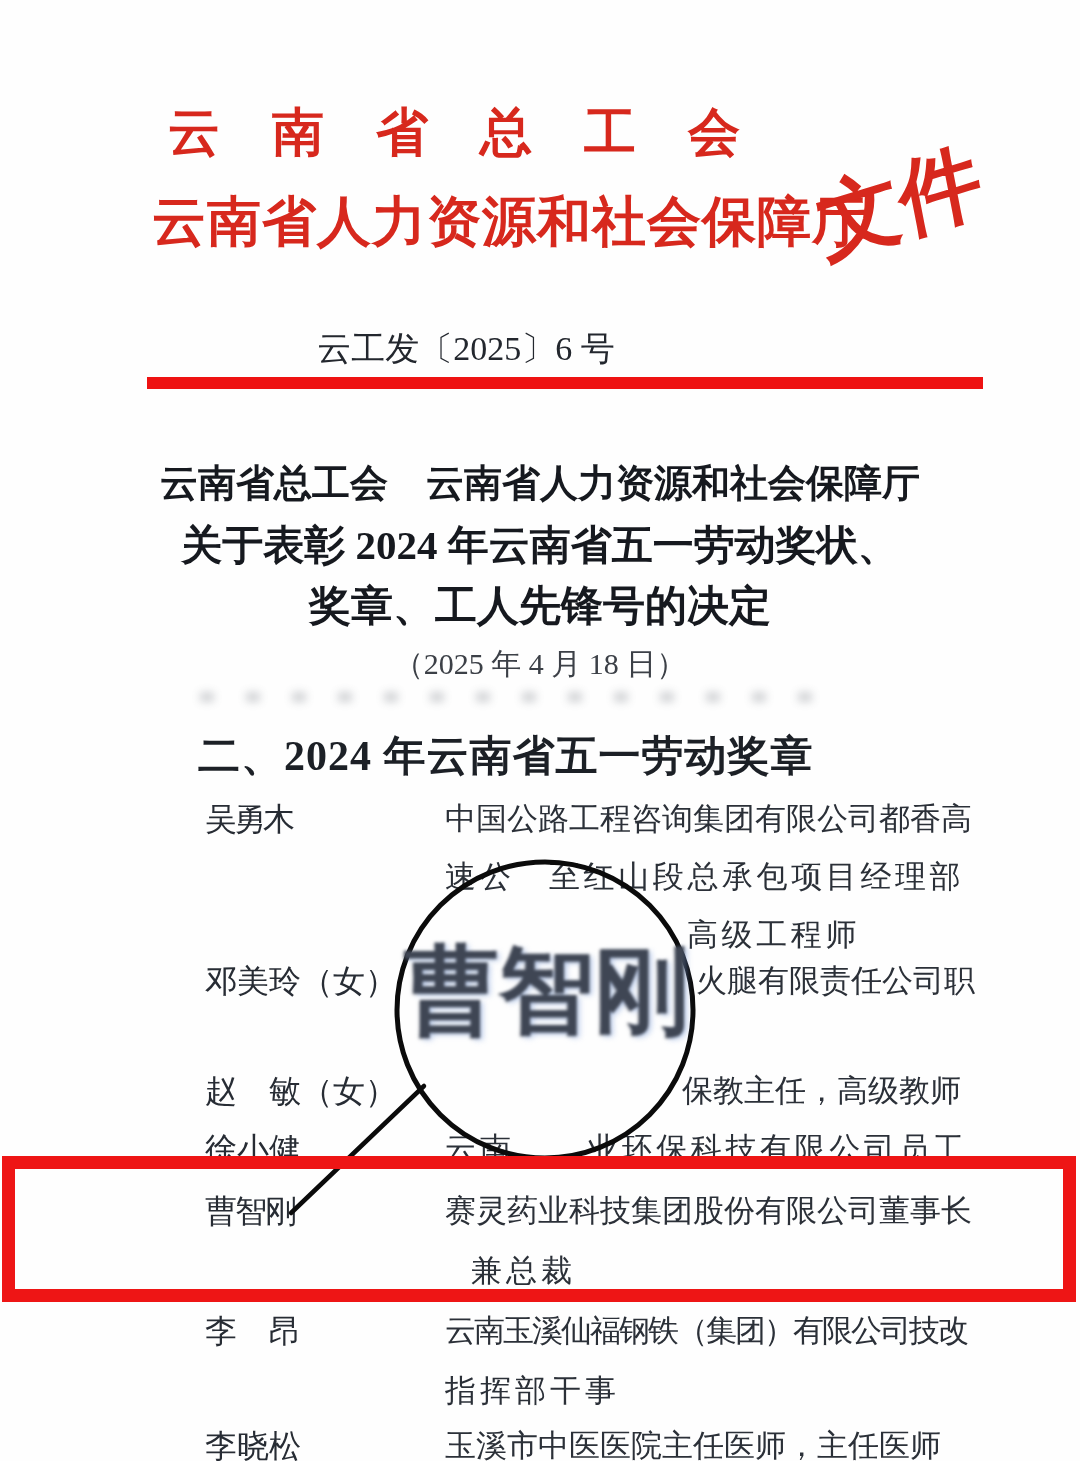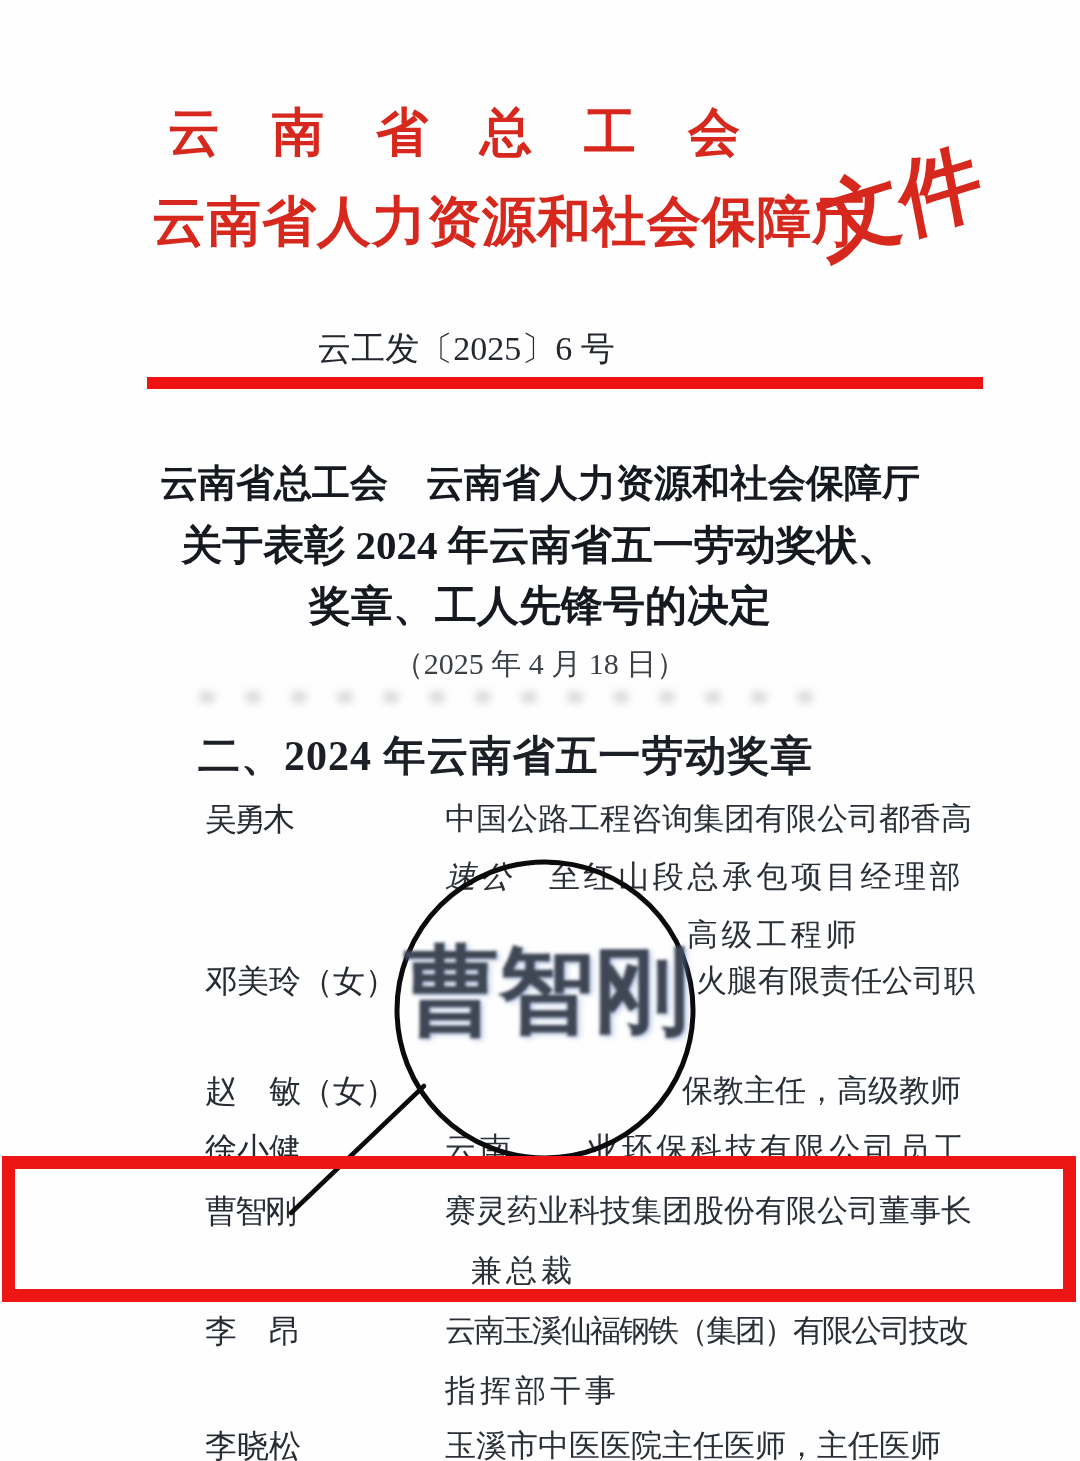--- a/index.html
+++ b/index.html
@@ -52,21 +52,21 @@
   <div class="abs title" id="t3">奖章、工人先锋号的决定</div>
   <div class="abs title" id="tdate">（2025 年 4 月 18 日）</div>
 
   <div class="abs" id="ghost"></div>
 
   <div class="abs" id="sect">二、2024 年云南省五一劳动奖章</div>
 
   <div>
       <div class="frag nm" style="left: 205px; top: 798px; letter-spacing: -3px;">吴勇木</div>
       <div class="frag" style="left: 445px; top: 798px; font-family: Liberation Serif, serif;">中国公路工程咨询集团有限公司都香高</div>
-      <div class="frag" style="left: 445px; top: 856px; letter-spacing: 4px; font-style: italic;">速公</div>
+      <div class="frag" style="left: 445px; top: 856px; letter-spacing: 4px;">速公</div>
       <div class="frag" style="left: 549px; top: 856px; letter-spacing: 3.6px;">至红山段总承包项目经理部</div>
       <div class="frag" style="left: 687px; top: 914px; letter-spacing: 3.6px;">高级工程师</div>
       <div class="frag nm" style="left: 205px; top: 960px;">邓美玲（女）</div>
       <div class="frag" style="left: 696px; top: 960px;">火腿有限责任公司职</div>
       <div class="frag nm" style="left: 205px; top: 1070px;">赵　敏（女）</div>
       <div class="frag" style="left: 682px; top: 1070px;">保教主任，高级教师</div>
       <div class="frag nm" style="left: 205px; top: 1128px;">徐小健</div>
       <div class="frag" style="left: 445px; top: 1128px; letter-spacing: 4px;">云南</div>
       <div class="frag" style="left: 587px; top: 1128px; letter-spacing: 3.6px;">业环保科技有限公司员工</div>
       <div class="frag nm" style="left: 205px; top: 1190px; letter-spacing: -2px;">曹智刚</div>

